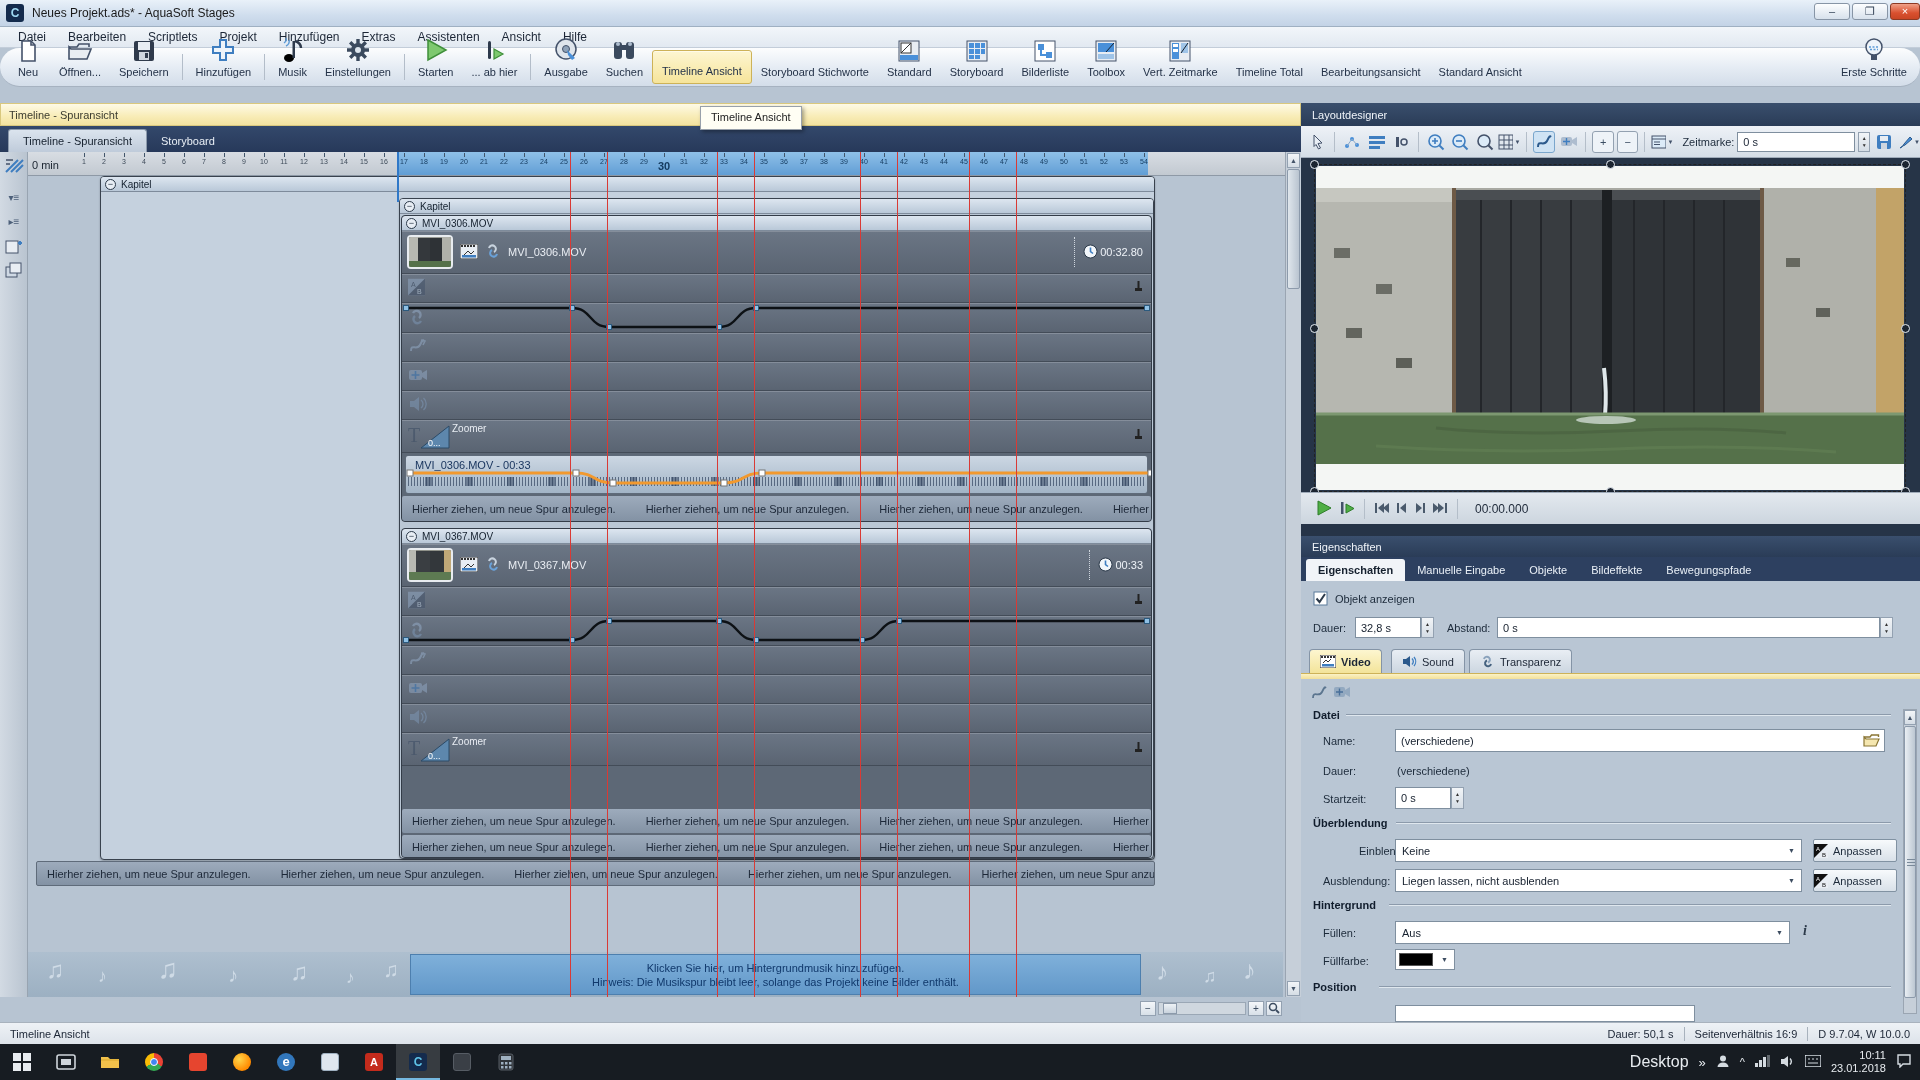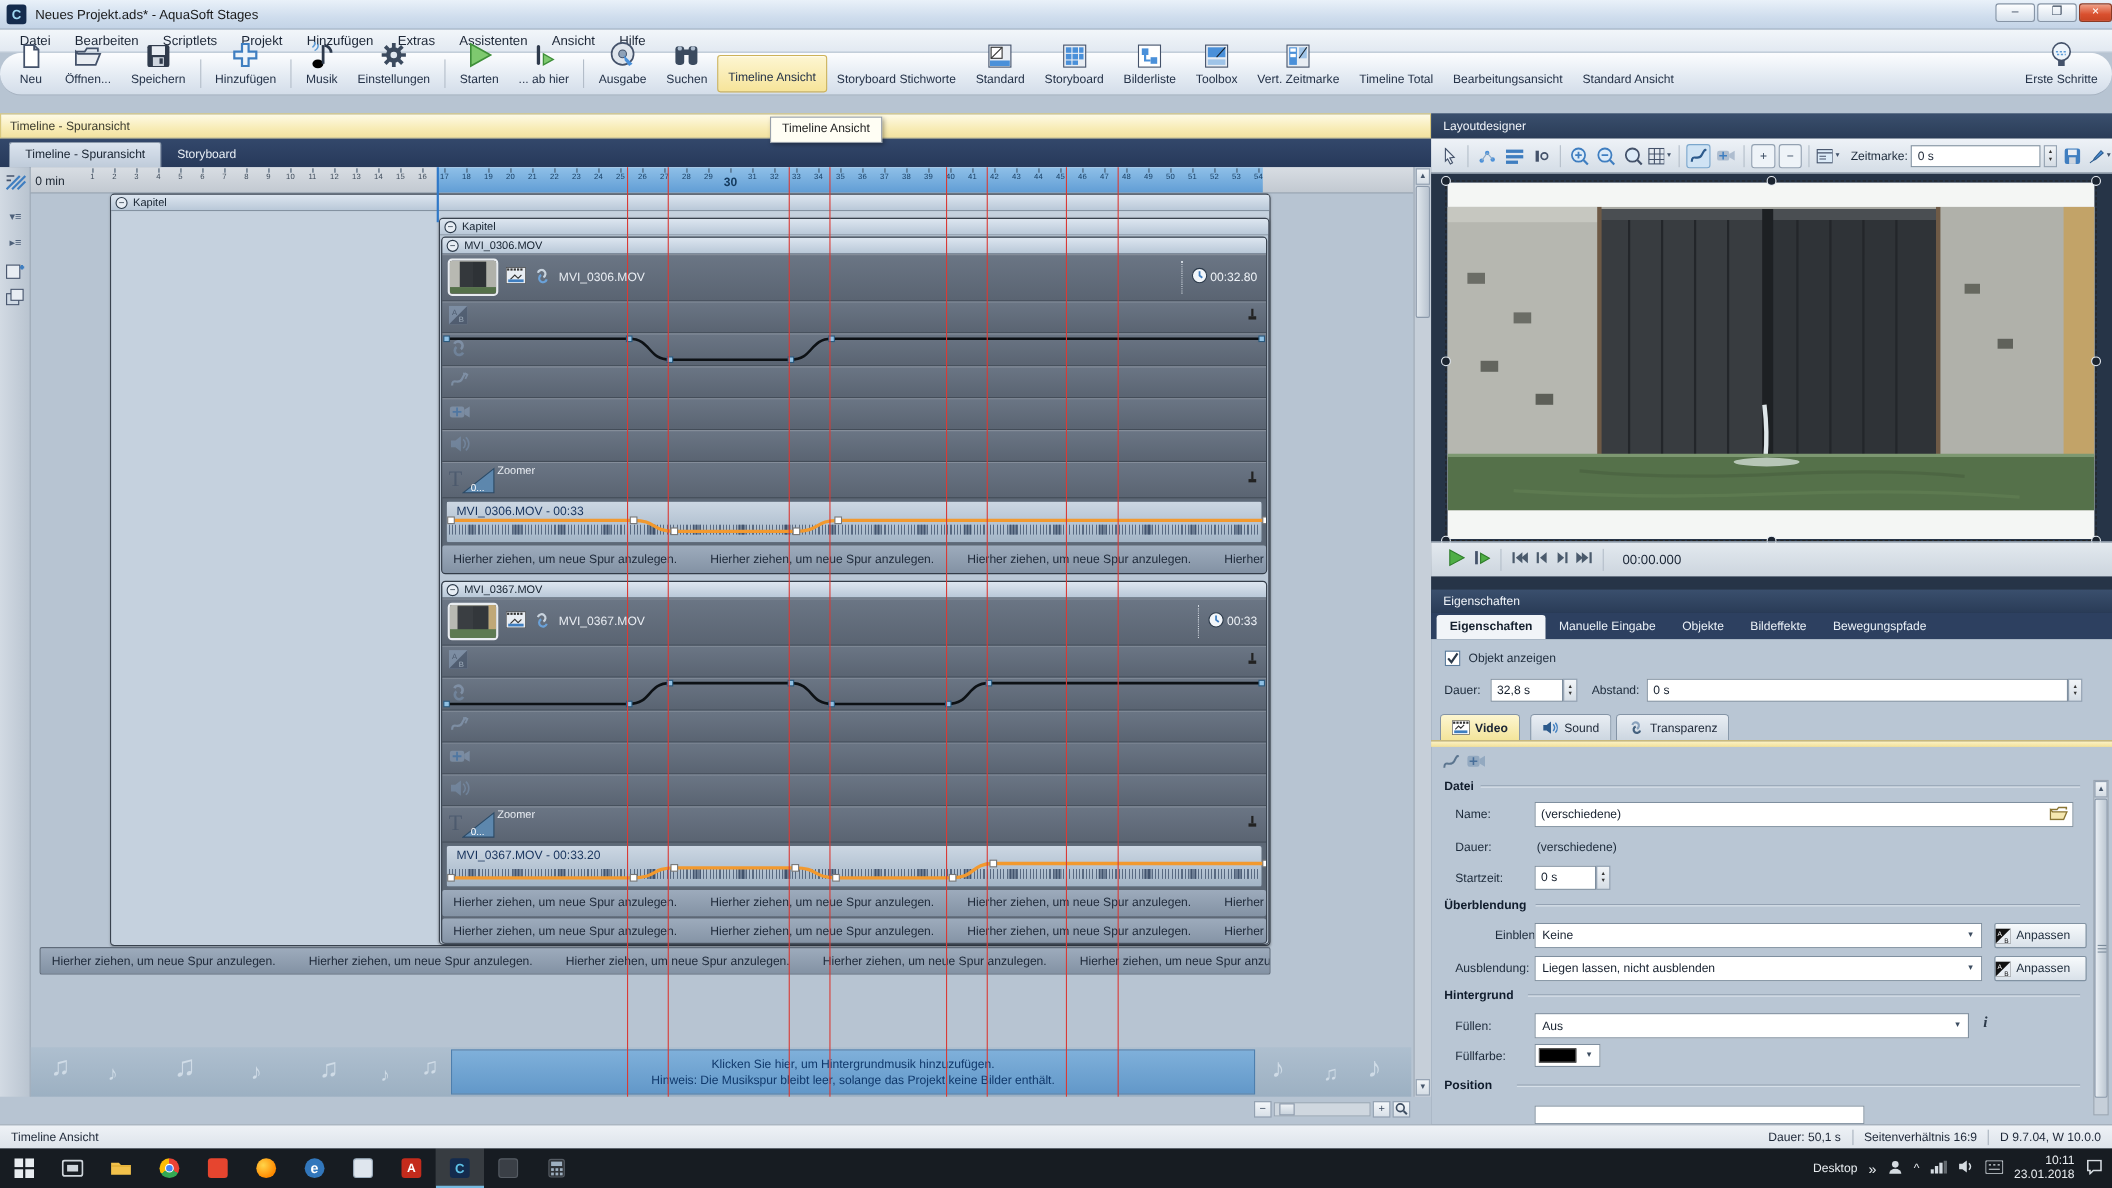--- a/index.html
+++ b/index.html
@@ -736,35 +736,20 @@
           <span style="position:absolute;left:18px;top:4px;"><svg width="30" height="25">
                 <path d="M1 24 L29 24 L29 2 z" fill="#5d87ad" stroke="#2c4a66"></path>
                 <text x="8" y="22" font-size="9" fill="#fff" id="zoomval2">0...</text>
               </svg></span>
           <span style="position:absolute;left:50px;top:3px;color:#e9edf3;font-size:10px;">Zoomer</span>
           <span class="pin"><svg width="9" height="12">
                 <rect x="3.5" y="0" width="2" height="7" fill="#222"></rect>
                 <rect x="1" y="7" width="7" height="3" fill="#222"></rect>
               </svg></span>
         </div>
-        <div class="waverow" style="top:239px;">
-          <span class="wavelabel">MVI_0367.MOV - 00:33.20</span>
-          <div class="waveform"></div>
-          <svg class="curvesvg" id="vol-s2" width="745" height="39">
-              <path d="M4,29 L170,29 C190.35,29 186.65,20 207,20 L317,20 C337.35,20 333.65,29 354,29 L460,29 C480.35,29 476.65,16 497,16 L745,16" fill="none" stroke="#f2992e" stroke-width="3"></path>
-              <rect x="1" y="26" width="6" height="6" fill="#ffffff" stroke="#777777"></rect>
-              <rect x="167" y="26" width="6" height="6" fill="#ffffff" stroke="#777777"></rect>
-              <rect x="204" y="17" width="6" height="6" fill="#ffffff" stroke="#777777"></rect>
-              <rect x="314" y="17" width="6" height="6" fill="#ffffff" stroke="#777777"></rect>
-              <rect x="351" y="26" width="6" height="6" fill="#ffffff" stroke="#777777"></rect>
-              <rect x="457" y="26" width="6" height="6" fill="#ffffff" stroke="#777777"></rect>
-              <rect x="494" y="13" width="6" height="6" fill="#ffffff" stroke="#777777"></rect>
-              <rect x="742" y="13" width="6" height="6" fill="#ffffff" stroke="#777777"></rect>
-            </svg>
-        </div>
         <div class="hierrow" style="top:280px; height:24px;">
           <span>Hierher ziehen, um neue Spur anzulegen.</span>
             <span>Hierher ziehen, um neue Spur anzulegen.</span>
             <span>Hierher ziehen, um neue Spur anzulegen.</span>
             <span>Hierher ziehen, um neue Spur anzulegen.</span>
         </div>
         <div class="hierrow" style="top:306px; height:24px;">
           <span>Hierher ziehen, um neue Spur anzulegen.</span>
             <span>Hierher ziehen, um neue Spur anzulegen.</span>
             <span>Hierher ziehen, um neue Spur anzulegen.</span>
@@ -1231,21 +1216,21 @@
           <rect x="7" y="9" width="2.5" height="2.5"></rect>
           <rect x="11" y="9" width="2.5" height="2.5"></rect>
           <rect x="3" y="13" width="2.5" height="2.5"></rect>
           <rect x="7" y="13" width="2.5" height="2.5"></rect>
           <rect x="11" y="13" width="2.5" height="2.5"></rect>
         </g>
       </svg>
     </div>
 
   <div id="tray">
-    <span style="font-size:11px;">Desktop</span>
+    <span style="font-size:16px;">Desktop</span>
     <span style="font-size:13px;">»</span>
     <span><svg width="14" height="14">
           <circle cx="7" cy="4.5" r="3" fill="#d5dbe1"></circle>
           <path d="M1.5 13 a5.5 4.5 0 0 1 11 0 z" fill="#d5dbe1"></path>
         </svg></span>
     <span style="font-size:11px;">^</span>
     <span><svg width="15" height="12">
           <g fill="#d5dbe1">
             <rect x="0" y="8" width="3" height="4"></rect>
             <rect x="4" y="5" width="3" height="7"></rect>

